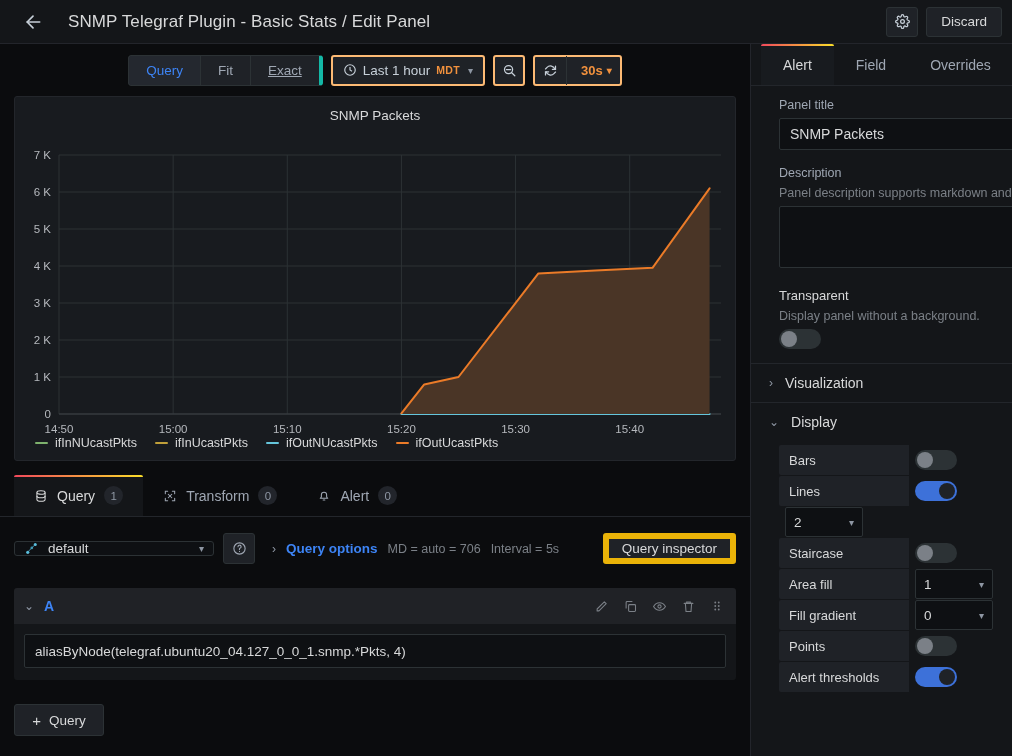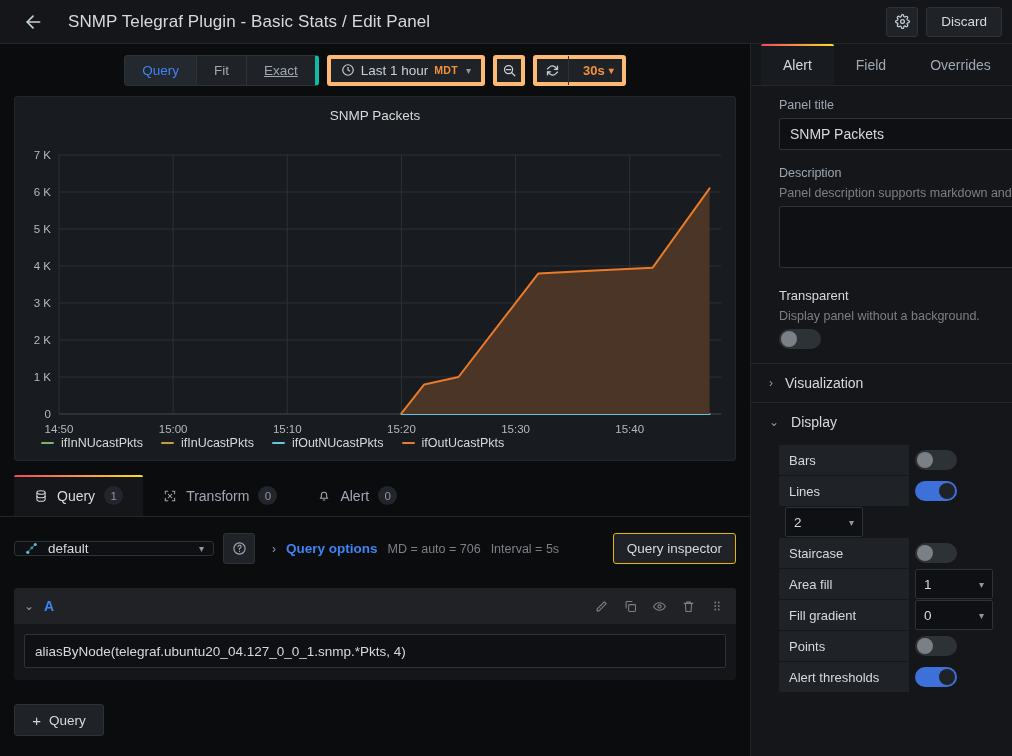--- a/index.html
+++ b/index.html
@@ -56,21 +56,21 @@
   .seg-group { display: flex; border-radius: 3px; overflow: hidden; }
   .seg {
     height: 31px; padding: 0 17px; background: #1f2227; border: 1px solid #2c3235;
     border-right: none; color: #9fa7b3; font-size: 13.5px; display: flex; align-items: center;
     cursor: pointer;
   }
   .seg:last-child { border-right: 4px solid #14b8a6; border-radius: 0 3px 3px 0; text-decoration: underline; }
   .seg:first-child { border-radius: 3px 0 0 3px; }
   .seg.active { color: #3d84f5; background: #24282f; }
   .tbtn {
-    height: 31px; background: #1f2227; border: 4px solid #fdba74; border-radius: 3px;
+    height: 31px; background: #1f2227; border: 2px solid #fdba74; border-radius: 3px;
     display: flex; align-items: center; gap: 6px; padding: 0 10px; color: #c7d0d9;
     font-size: 13.5px; cursor: pointer; margin-left: 8px;
   }
   .tbtn .tz { color: #f2913d; font-size: 10.5px; font-weight: 700; letter-spacing: .3px; }
   .tbtn .chev { color: #8e96a3; font-size: 10px; margin-left: 2px; }
   .tbtn.square { width: 32px; padding: 0; justify-content: center; }
   .tbtn.refresh { padding: 0; }
   .refresh-main { width: 32px; height: 29px; display: flex; align-items: center; justify-content: center; border-right: 1px solid #2c3235; }
   .refresh-int { padding: 0 8px; color: #f2913d; font-weight: 600; font-size: 13px; display: flex; align-items: center; gap: 4px; }
 
@@ -79,21 +79,21 @@
   .panel {
     background: #181b1f; border: 1px solid #23262b; border-radius: 3px;
     height: 365px; position: relative;
   }
   .panel-title {
     text-align: center; font-size: 13.5px; color: #d8d9da; padding-top: 11px; font-weight: 500;
   }
   .graph-area { position: absolute; left: 0; top: 28px; right: 0; bottom: 0; }
   svg.graph { display: block; }
   .legend {
-    position: absolute; left: 26px; bottom: 10px; display: flex; gap: 18px; align-items: center;
+    position: absolute; left: 20px; bottom: 10px; display: flex; gap: 18px; align-items: center;
     font-size: 12.5px;
   }
   .legend-item { display: flex; align-items: center; gap: 7px; color: #d8d9da; cursor: pointer; }
   .legend-dash { width: 13px; height: 2px; border-radius: 1px; display: block; }
 
   
   .edit-tabs {
     margin-top: 14px; height: 42px; display: flex; align-items: flex-end;
     border-bottom: 1px solid #23262b; padding-left: 14px; gap: 0;
   }
@@ -126,21 +126,21 @@
     color: #9fa7b3; cursor: pointer;
   }
   .qopt-bar {
     flex: 1; height: 31px; margin-left: 9px; display: flex; align-items: center; gap: 10px;
     padding-left: 8px;
   }
   .qopt-caret { color: #8e96a3; font-size: 12px; cursor: pointer; }
   .qopt-label { color: #3d84f5; font-size: 13.5px; font-weight: 600; cursor: pointer; }
   .qopt-meta { color: #7b8087; font-size: 12.5px; }
   .qinspect {
-    height: 31px; padding: 0 13px; background: #1f2227; border: 1px solid #eab308; border-radius: 3px;
+    height: 31px; padding: 0 13px; background: #1f2227; border: 6px solid #eab308; border-radius: 3px;
     display: flex; align-items: center; color: #d8d9da; font-size: 13.5px; font-weight: 500;
     cursor: pointer; white-space: nowrap;
   }
 
   .qcard { margin-top: 24px; }
   .qcard-head {
     height: 36px; background: #202226; border-radius: 3px 3px 0 0; display: flex; align-items: center;
     padding: 0 12px 0 10px;
   }
   .qcard-caret { color: #8e96a3; font-size: 12px; margin-right: 10px; cursor: pointer; }

